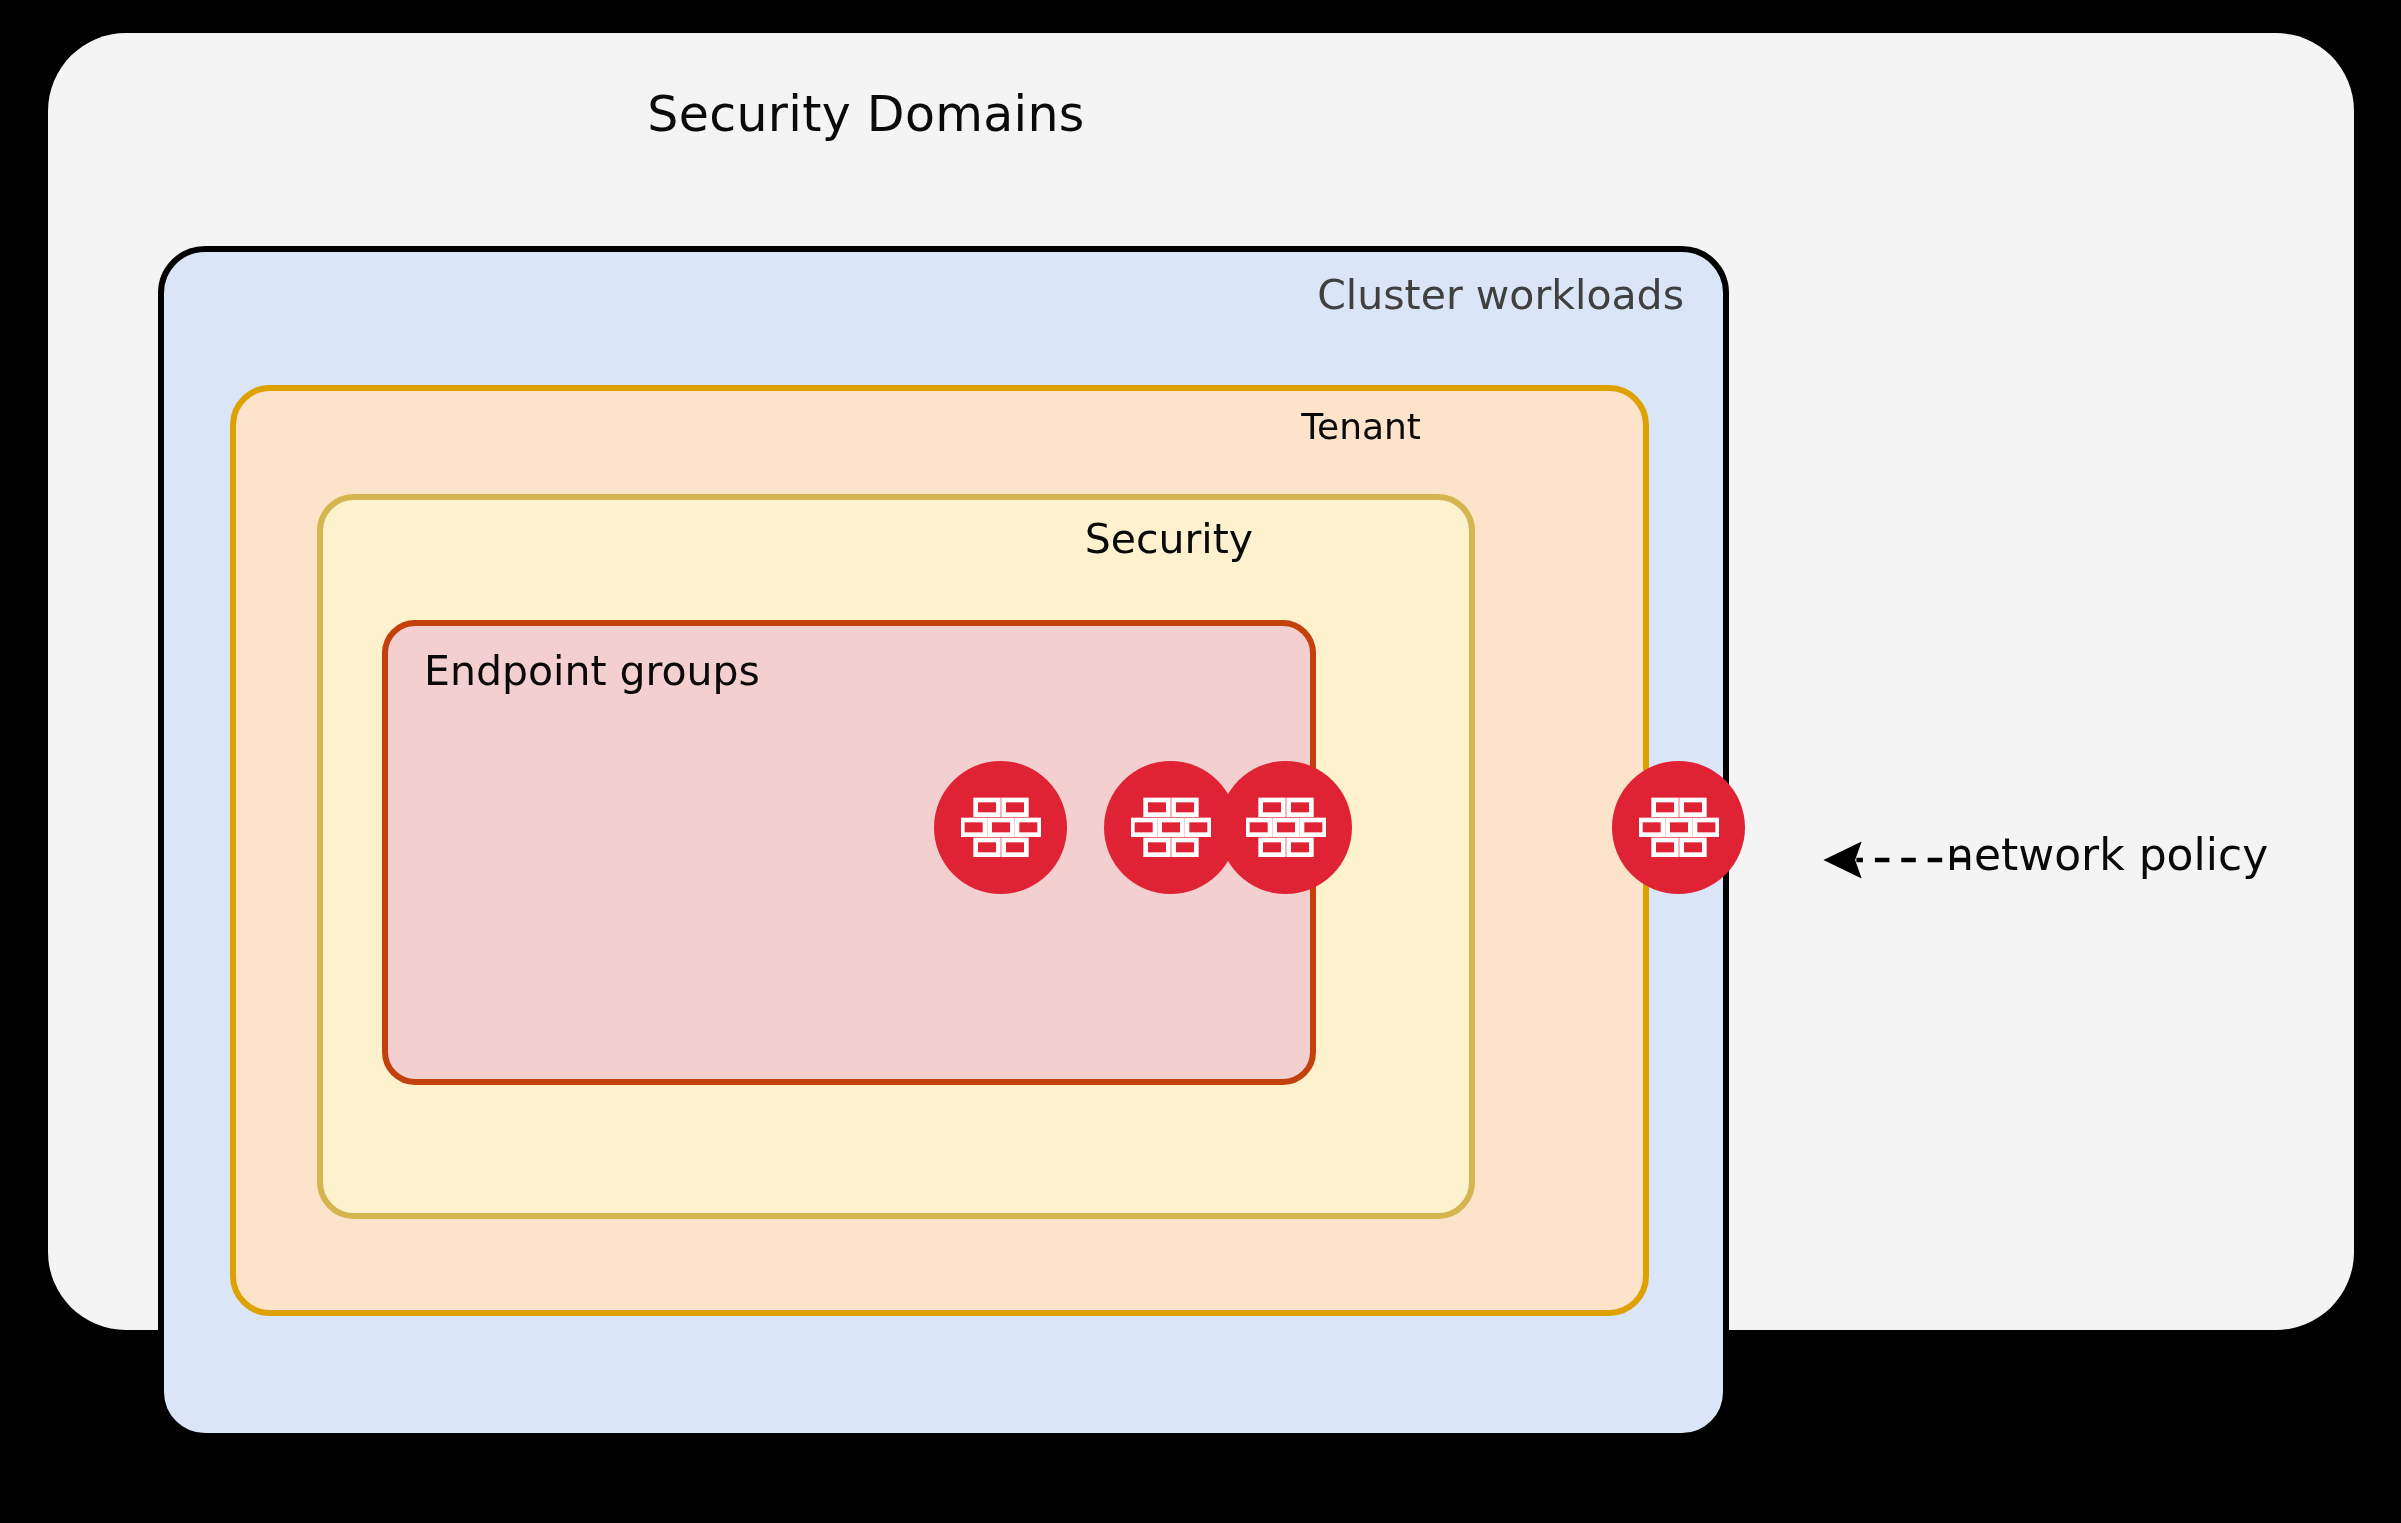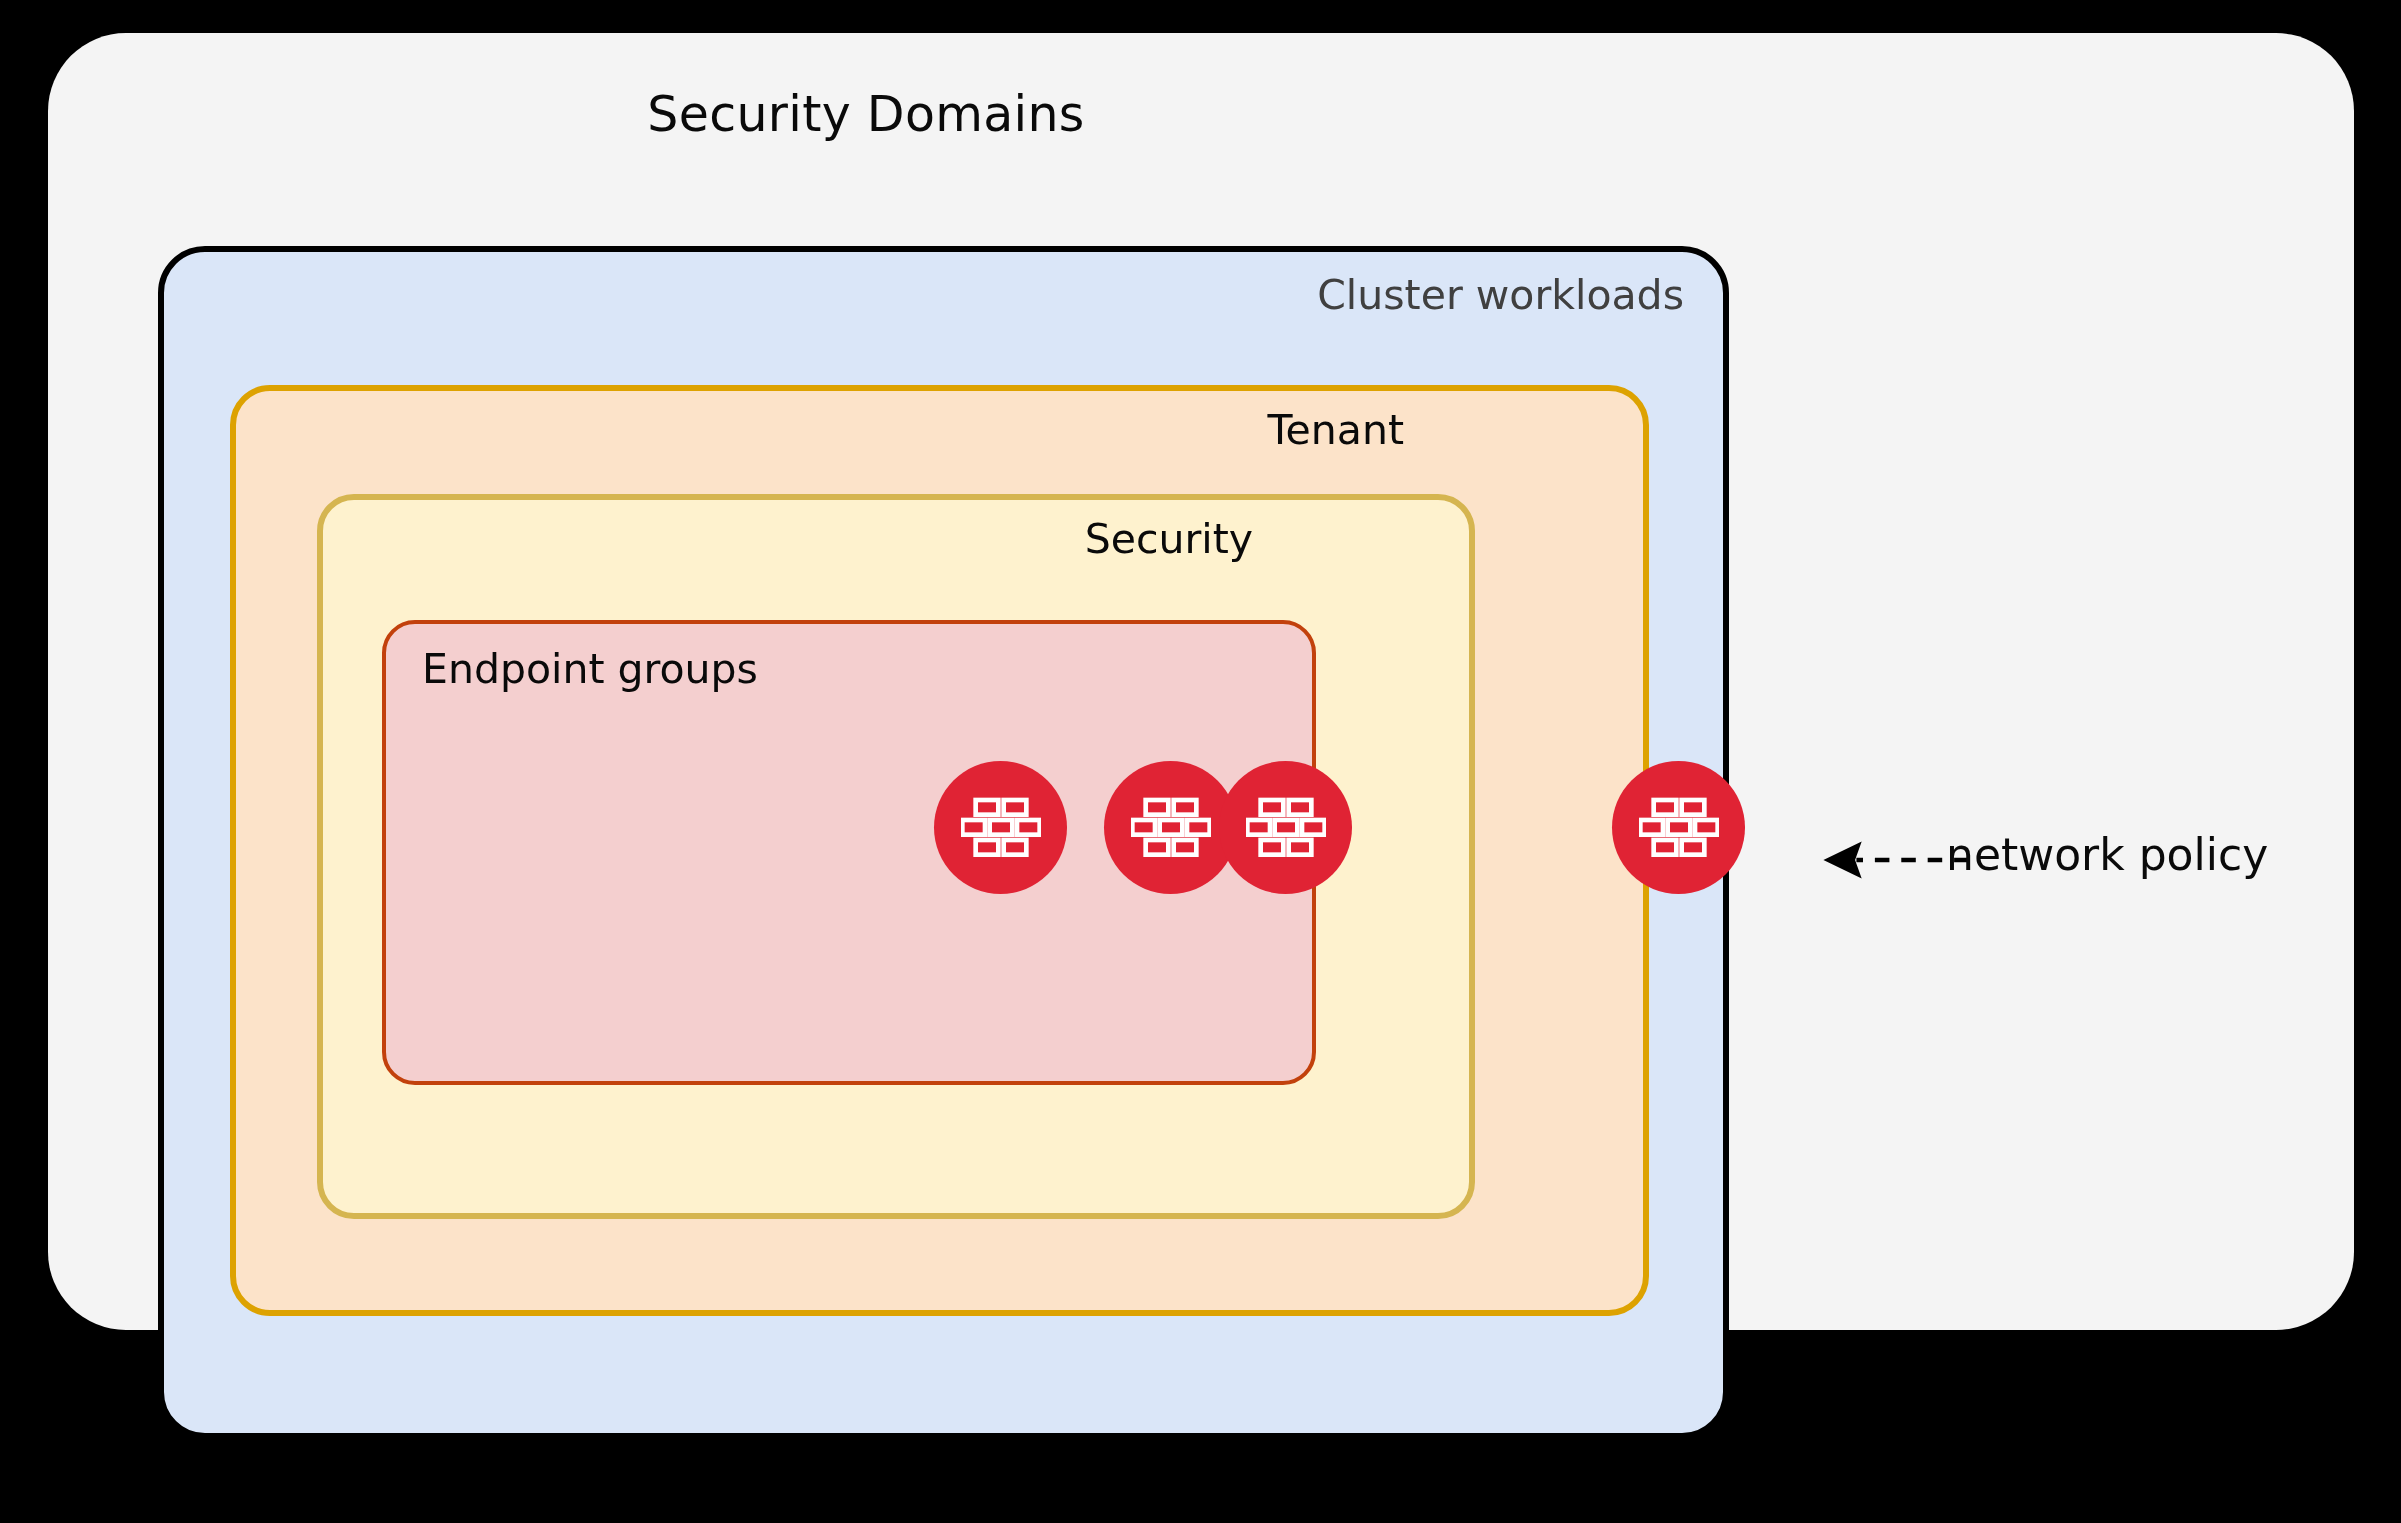--- a/index.html
+++ b/index.html
@@ -72,23 +72,23 @@
     top: 133px;
     width: 1419px;
     height: 931px;
     background: #FCE3C9;
     border: 6px solid #DDA201;
     border-radius: 40px;
     box-sizing: border-box;
   }
   .label-tenant {
     position: absolute;
-    right: 239px;
+    right: 222px;
     top: 14.6px;
-    font-size: 41px;
+    font-size: 36px;
     color: #0a0a0a;
     white-space: nowrap;
   }
 
   
   .box-namespace {
     position: absolute;
     left: 81px;
     top: 103px;
     width: 1158px;
@@ -108,21 +108,21 @@
   }
 
   
   .box-endpoints {
     position: absolute;
     left: 59px;
     top: 120px;
     width: 934px;
     height: 465px;
     background: #F4CFCF;
-    border: 4px solid #c2410c;
+    border: 6px solid #c2410c;
     border-radius: 33px;
     box-sizing: border-box;
   }
   .label-endpoints {
     position: absolute;
     left: 36px;
     top: 21px;
     font-size: 41px;
     color: #0a0a0a;
     white-space: nowrap;

